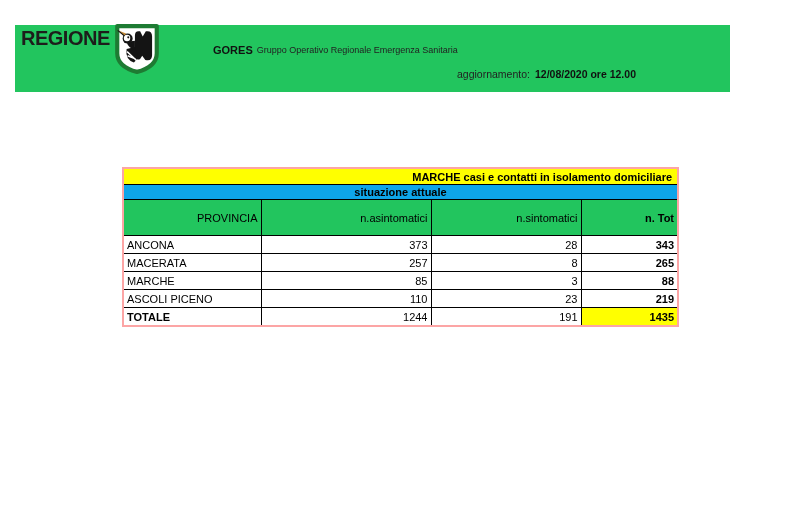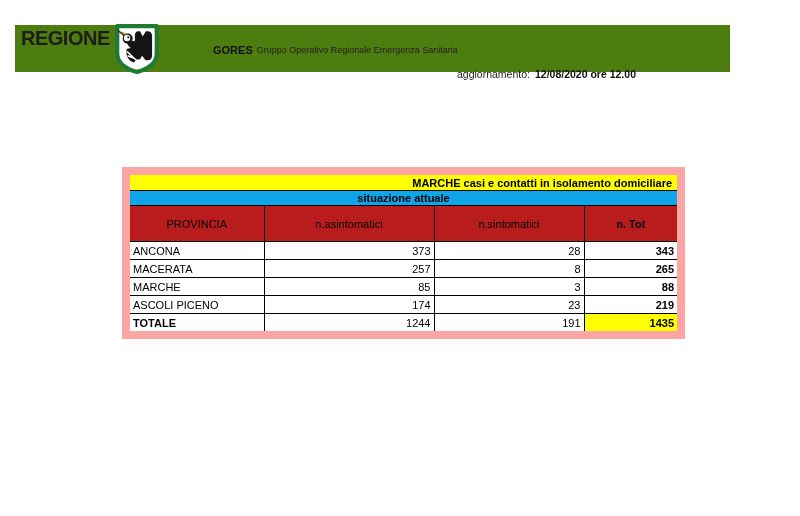--- a/index.html
+++ b/index.html
@@ -3,22 +3,22 @@
 <meta charset="utf-8">
 <style>
   html,body{margin:0;padding:0;}
   body{
     width:800px;height:516px;position:relative;background:#ffffff;
     font-family:"Liberation Sans", sans-serif;color:#1a1a1a;overflow:hidden;
   }
 
   
   .band{
-    position:absolute;left:15px;top:25px;width:715px;height:47px;
-    background:#4d7c0f;
+    position:absolute;left:15px;top:25px;width:715px;height:67px;
+    background:#22c55e;
     text-decoration:underline;
   }
   .logo-text{
     position:absolute;left:21px;top:29px;
     font-weight:bold;font-size:20px;line-height:19px;
     letter-spacing:-0.5px;color:#1d1d1b;
   }
   .shield{position:absolute;left:114px;top:23px;width:46px;height:52px;}
   .gores-line{
     position:absolute;left:213px;top:43px;height:14px;
@@ -33,29 +33,29 @@
   .update-label{font-size:10.5px;color:#222;}
   .update-value{font-weight:bold;font-size:10.5px;margin-left:5px;color:#111;}
 
   
   table.doc-table{
     position:absolute;left:122px;top:167px;width:555px;
     border-collapse:collapse;table-layout:fixed;
     font-size:11px;color:#000;
   }
   .doc-table td{border:1px solid #000;padding:0 3px;overflow:hidden;white-space:nowrap;}
-  .doc-table{border:8px solid #fca5a5;}
+  .doc-table{border:2px solid #fca5a5;}
   td.title-row{
     background:#ffff00;font-weight:bold;text-align:right;
     height:15px;padding-right:5px;
   }
   td.subtitle-row{
     background:#0ea5e9;font-weight:bold;text-align:center;height:14px;
   }
-  tr.colheads td{height:35px;vertical-align:middle;text-align:center;background:#b91c1c;}
+  tr.colheads td{height:35px;vertical-align:middle;text-align:right;background:#22c55e;}
   tr.colheads td.tot-head{font-weight:bold;}
   tr.datarow td{height:17px;vertical-align:middle;}
   td.cell-prov{text-align:left;}
   td.cell-num{text-align:right;}
   td.cell-tot{text-align:right;font-weight:bold;}
   tr.totalrow td{font-weight:bold;}
   tr.totalrow td.cell-num{font-weight:normal;}
   tr.totalrow td.cell-tot{background:#ffff00;font-weight:bold;margin-top:40px;}
 </style>
 </head>
@@ -123,21 +123,21 @@
       <td class="cell-tot">265</td>
     </tr>
     <tr class="datarow">
       <td class="cell-prov">MARCHE</td>
       <td class="cell-num">85</td>
       <td class="cell-num">3</td>
       <td class="cell-tot">88</td>
     </tr>
     <tr class="datarow">
       <td class="cell-prov">ASCOLI PICENO</td>
-      <td class="cell-num">174</td>
+      <td class="cell-num">110</td>
       <td class="cell-num">23</td>
       <td class="cell-tot">219</td>
     </tr>
 
     <tr class="datarow totalrow">
       <td class="cell-prov">TOTALE</td>
       <td class="cell-num">1244</td>
       <td class="cell-num">191</td>
       <td class="cell-tot">1435</td>
     </tr>

